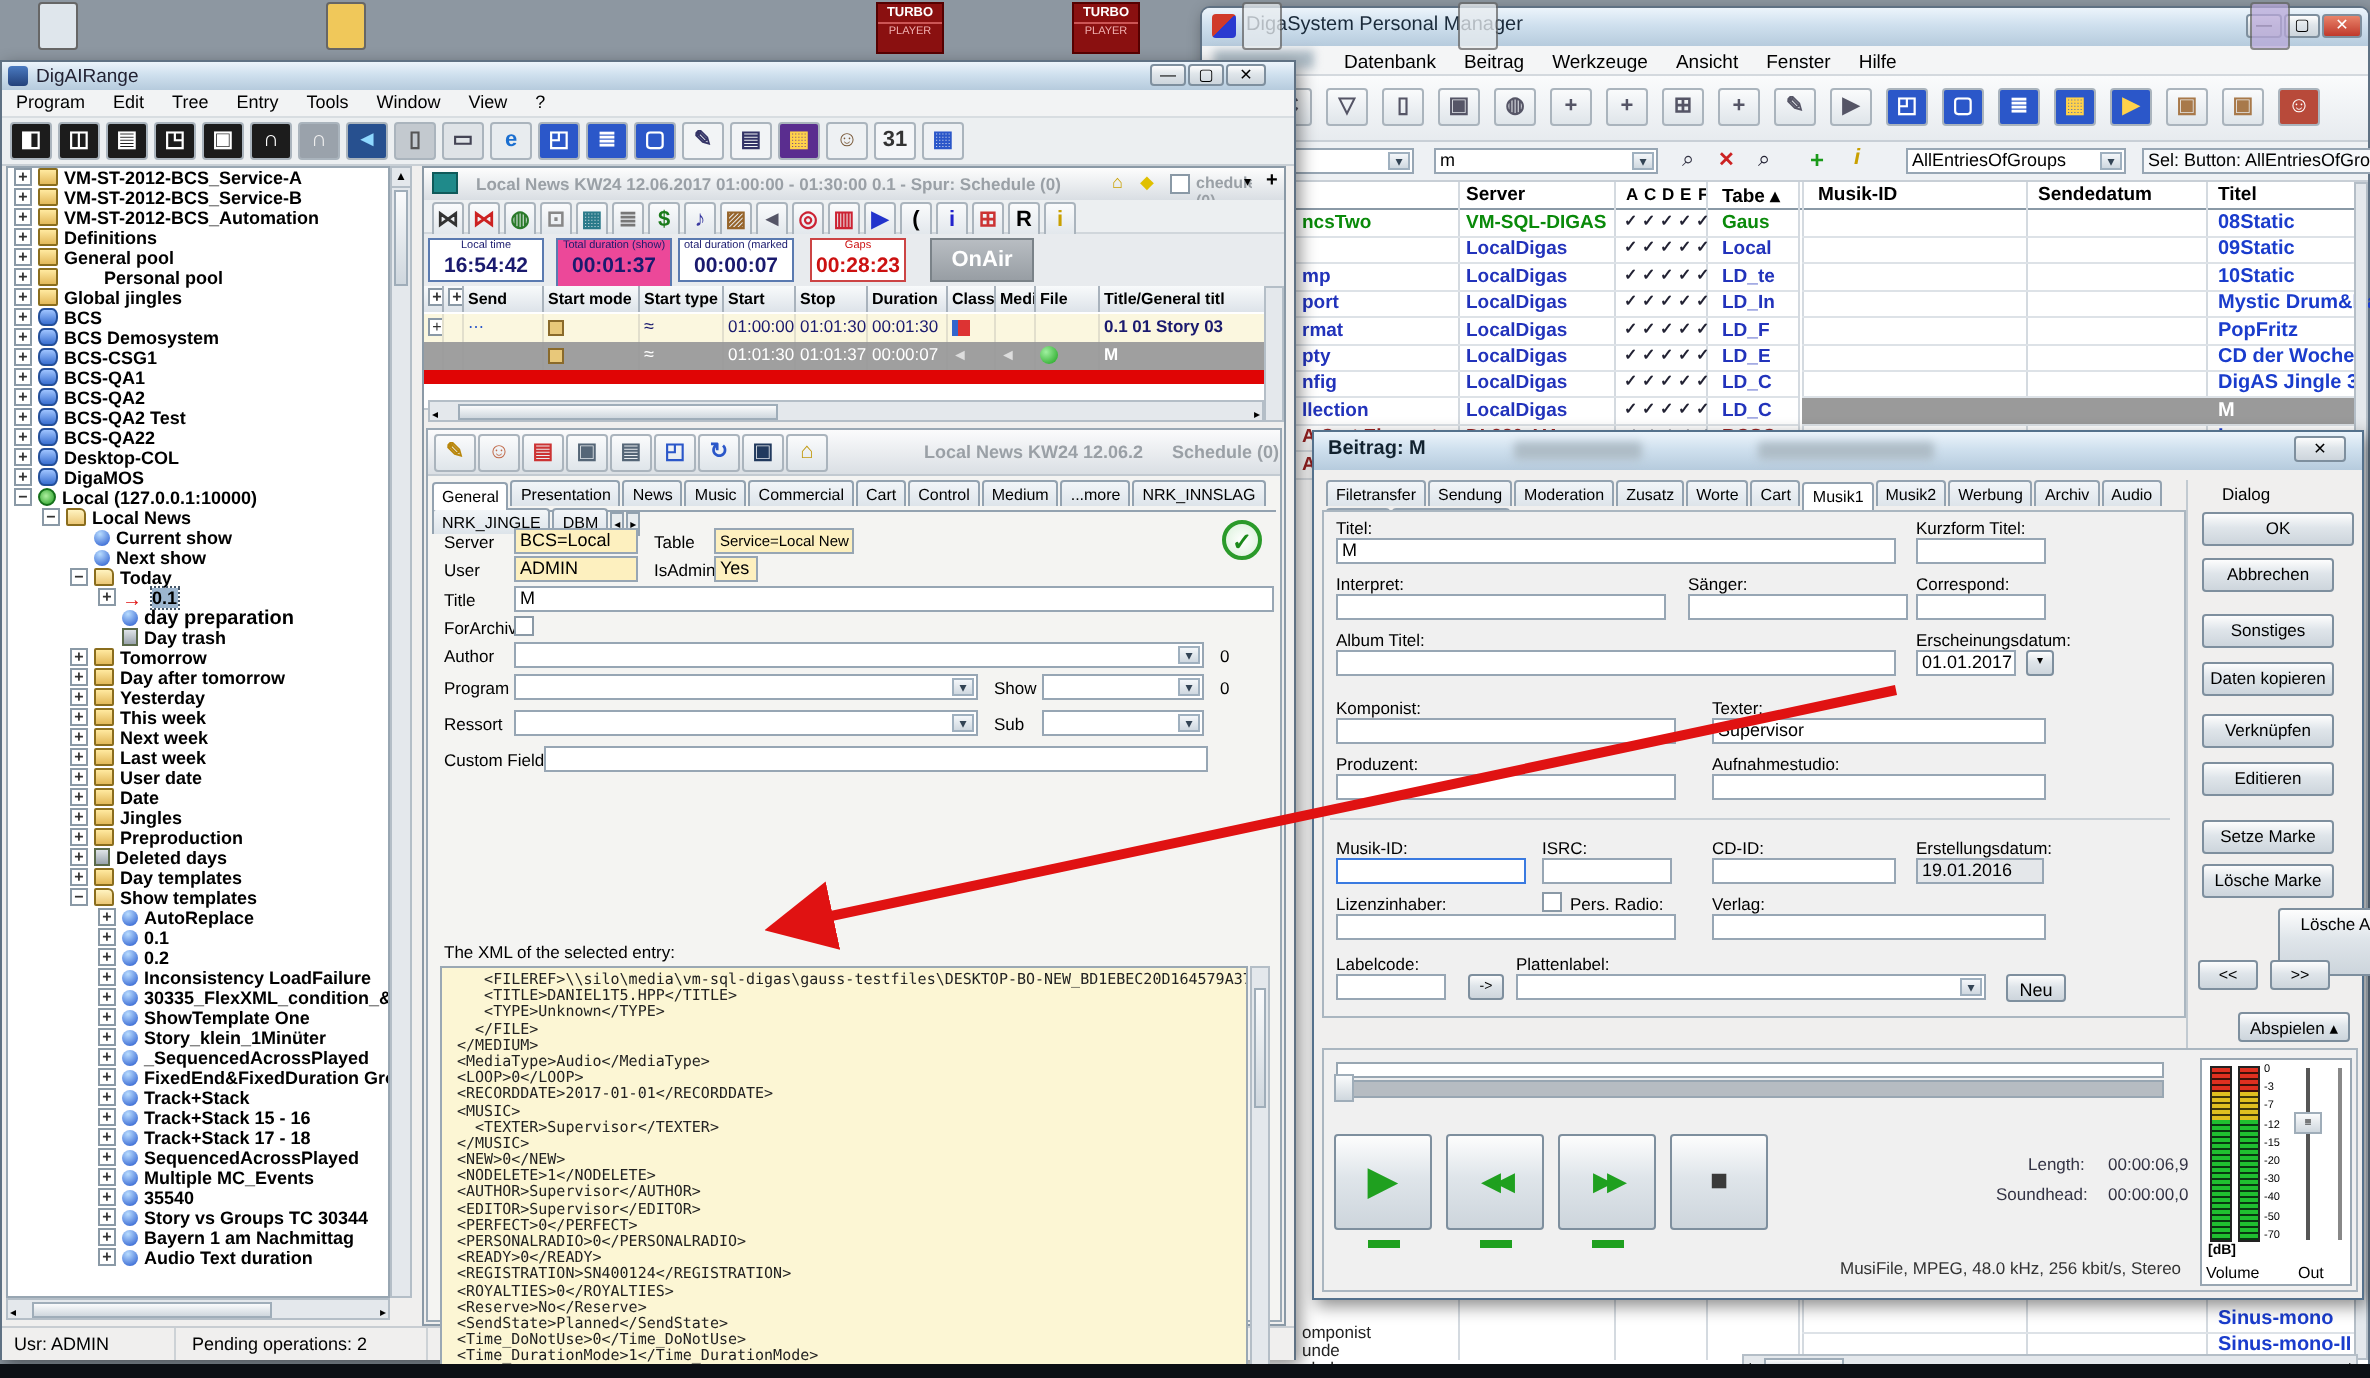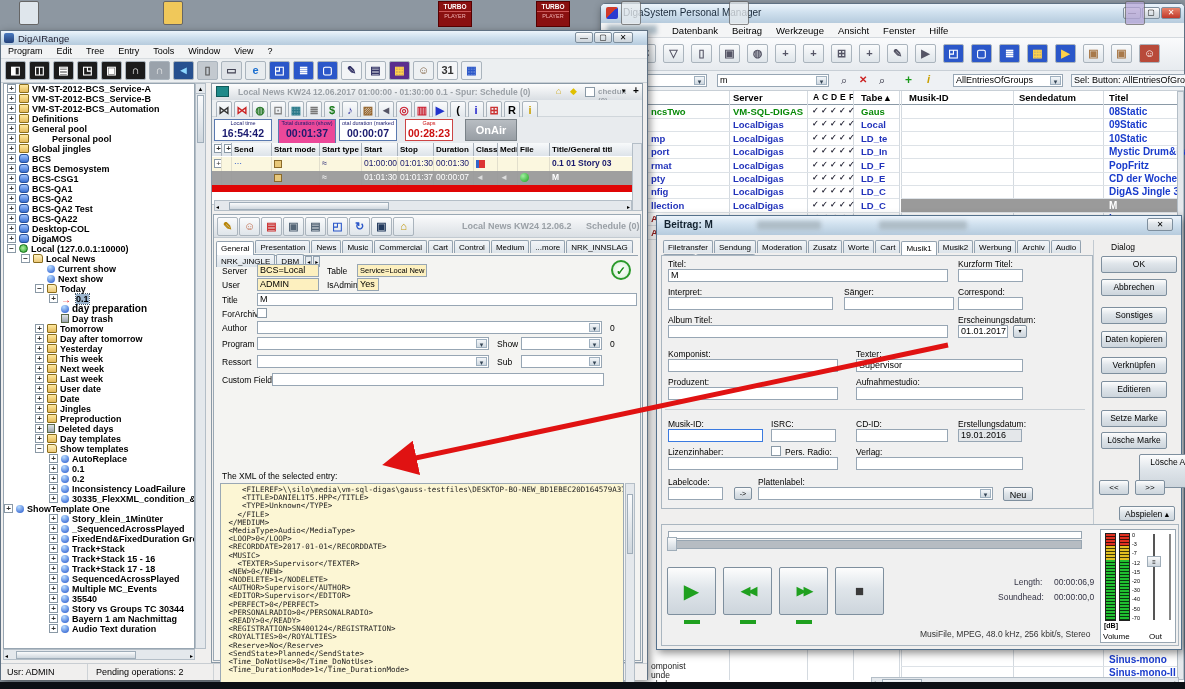--- a/index.html
+++ b/index.html
@@ -326,21 +326,21 @@
         <div class="trow" style="padding-left: 31px;"><span class="pm">+</span><span class="ti f"></span><span style="font-size: 9px;">Jingles</span></div>
         <div class="trow" style="padding-left: 31px;"><span class="pm">+</span><span class="ti f"></span><span style="font-size: 9px;">Preproduction</span></div>
         <div class="trow" style="padding-left: 31px;"><span class="pm">+</span><span class="ti t"></span><span style="font-size: 9px;">Deleted days</span></div>
         <div class="trow" style="padding-left: 31px;"><span class="pm">+</span><span class="ti f"></span><span style="font-size: 9px;">Day templates</span></div>
         <div class="trow" style="padding-left: 31px;"><span class="pm">−</span><span class="ti o"></span><span style="font-size: 9px;">Show templates</span></div>
         <div class="trow" style="padding-left: 45px;"><span class="pm">+</span><span class="ti b"></span><span style="font-size: 9px;">AutoReplace</span></div>
         <div class="trow" style="padding-left: 45px;"><span class="pm">+</span><span class="ti b"></span><span style="font-size: 9px;">0.1</span></div>
         <div class="trow" style="padding-left: 45px;"><span class="pm">+</span><span class="ti b"></span><span style="font-size: 9px;">0.2</span></div>
         <div class="trow" style="padding-left: 45px;"><span class="pm">+</span><span class="ti b"></span><span style="font-size: 9px;">Inconsistency LoadFailure</span></div>
         <div class="trow" style="padding-left: 45px;"><span class="pm">+</span><span class="ti b"></span><span style="font-size: 9px;">30335_FlexXML_condition_&amp;_L</span></div>
-        <div class="trow" style=""><span class="pm">+</span><span class="ti b"></span><span style="font-size: 9px;">ShowTemplate One</span></div>
+        <div class="trow" style="padding-left: 45px;"><span class="pm">+</span><span class="ti b"></span><span style="font-size: 9px;">ShowTemplate One</span></div>
         <div class="trow" style="padding-left: 45px;"><span class="pm">+</span><span class="ti b"></span><span style="font-size: 9px;">Story_klein_1Minüter</span></div>
         <div class="trow" style="padding-left: 45px;"><span class="pm">+</span><span class="ti b"></span><span style="font-size: 9px;">_SequencedAcrossPlayed</span></div>
         <div class="trow" style="padding-left: 45px;"><span class="pm">+</span><span class="ti b"></span><span style="font-size: 9px;">FixedEnd&amp;FixedDuration Grou</span></div>
         <div class="trow" style="padding-left: 45px;"><span class="pm">+</span><span class="ti b"></span><span style="font-size: 9px;">Track+Stack</span></div>
         <div class="trow" style="padding-left: 45px;"><span class="pm">+</span><span class="ti b"></span><span style="font-size: 9px;">Track+Stack 15 - 16</span></div>
         <div class="trow" style="padding-left: 45px;"><span class="pm">+</span><span class="ti b"></span><span style="font-size: 9px;">Track+Stack 17 - 18</span></div>
         <div class="trow" style="padding-left: 45px;"><span class="pm">+</span><span class="ti b"></span><span style="font-size: 9px;">SequencedAcrossPlayed</span></div>
         <div class="trow" style="padding-left: 45px;"><span class="pm">+</span><span class="ti b"></span><span style="font-size: 9px;">Multiple MC_Events</span></div>
         <div class="trow" style="padding-left: 45px;"><span class="pm">+</span><span class="ti b"></span><span style="font-size: 9px;">35540</span></div>
         <div class="trow" style="padding-left: 45px;"><span class="pm">+</span><span class="ti b"></span><span style="font-size: 9px;">Story vs Groups TC 30344</span></div>
@@ -524,20 +524,21 @@
             <div class="xline">    &lt;FILEREF&gt;\\silo\media\vm-sql-digas\gauss-testfiles\DESKTOP-BO-NEW_BD1EBEC20D164579A370C97632915B8F.HPP&lt;/FIL</div>
             <div class="xline">    &lt;TITLE&gt;DANIEL1T5.HPP&lt;/TITLE&gt;</div>
             <div class="xline">    &lt;TYPE&gt;Unknown&lt;/TYPE&gt;</div>
             <div class="xline">   &lt;/FILE&gt;</div>
             <div class="xline"> &lt;/MEDIUM&gt;</div>
             <div class="xline"> &lt;MediaType&gt;Audio&lt;/MediaType&gt;</div>
             <div class="xline"> &lt;LOOP&gt;0&lt;/LOOP&gt;</div>
             <div class="xline"> &lt;RECORDDATE&gt;2017-01-01&lt;/RECORDDATE&gt;</div>
             <div class="xline"> &lt;MUSIC&gt;</div>
             <div class="xline">   &lt;TEXTER&gt;Supervisor&lt;/TEXTER&gt;</div>
+            <div class="xline"> &lt;/MUSIC&gt;</div>
             <div class="xline"> &lt;NEW&gt;0&lt;/NEW&gt;</div>
             <div class="xline"> &lt;NODELETE&gt;1&lt;/NODELETE&gt;</div>
             <div class="xline"> &lt;AUTHOR&gt;Supervisor&lt;/AUTHOR&gt;</div>
             <div class="xline"> &lt;EDITOR&gt;Supervisor&lt;/EDITOR&gt;</div>
             <div class="xline"> &lt;PERFECT&gt;0&lt;/PERFECT&gt;</div>
             <div class="xline"> &lt;PERSONALRADIO&gt;0&lt;/PERSONALRADIO&gt;</div>
             <div class="xline"> &lt;READY&gt;0&lt;/READY&gt;</div>
             <div class="xline"> &lt;REGISTRATION&gt;SN400124&lt;/REGISTRATION&gt;</div>
             <div class="xline"> &lt;ROYALTIES&gt;0&lt;/ROYALTIES&gt;</div>
             <div class="xline"> &lt;Reserve&gt;No&lt;/Reserve&gt;</div>

